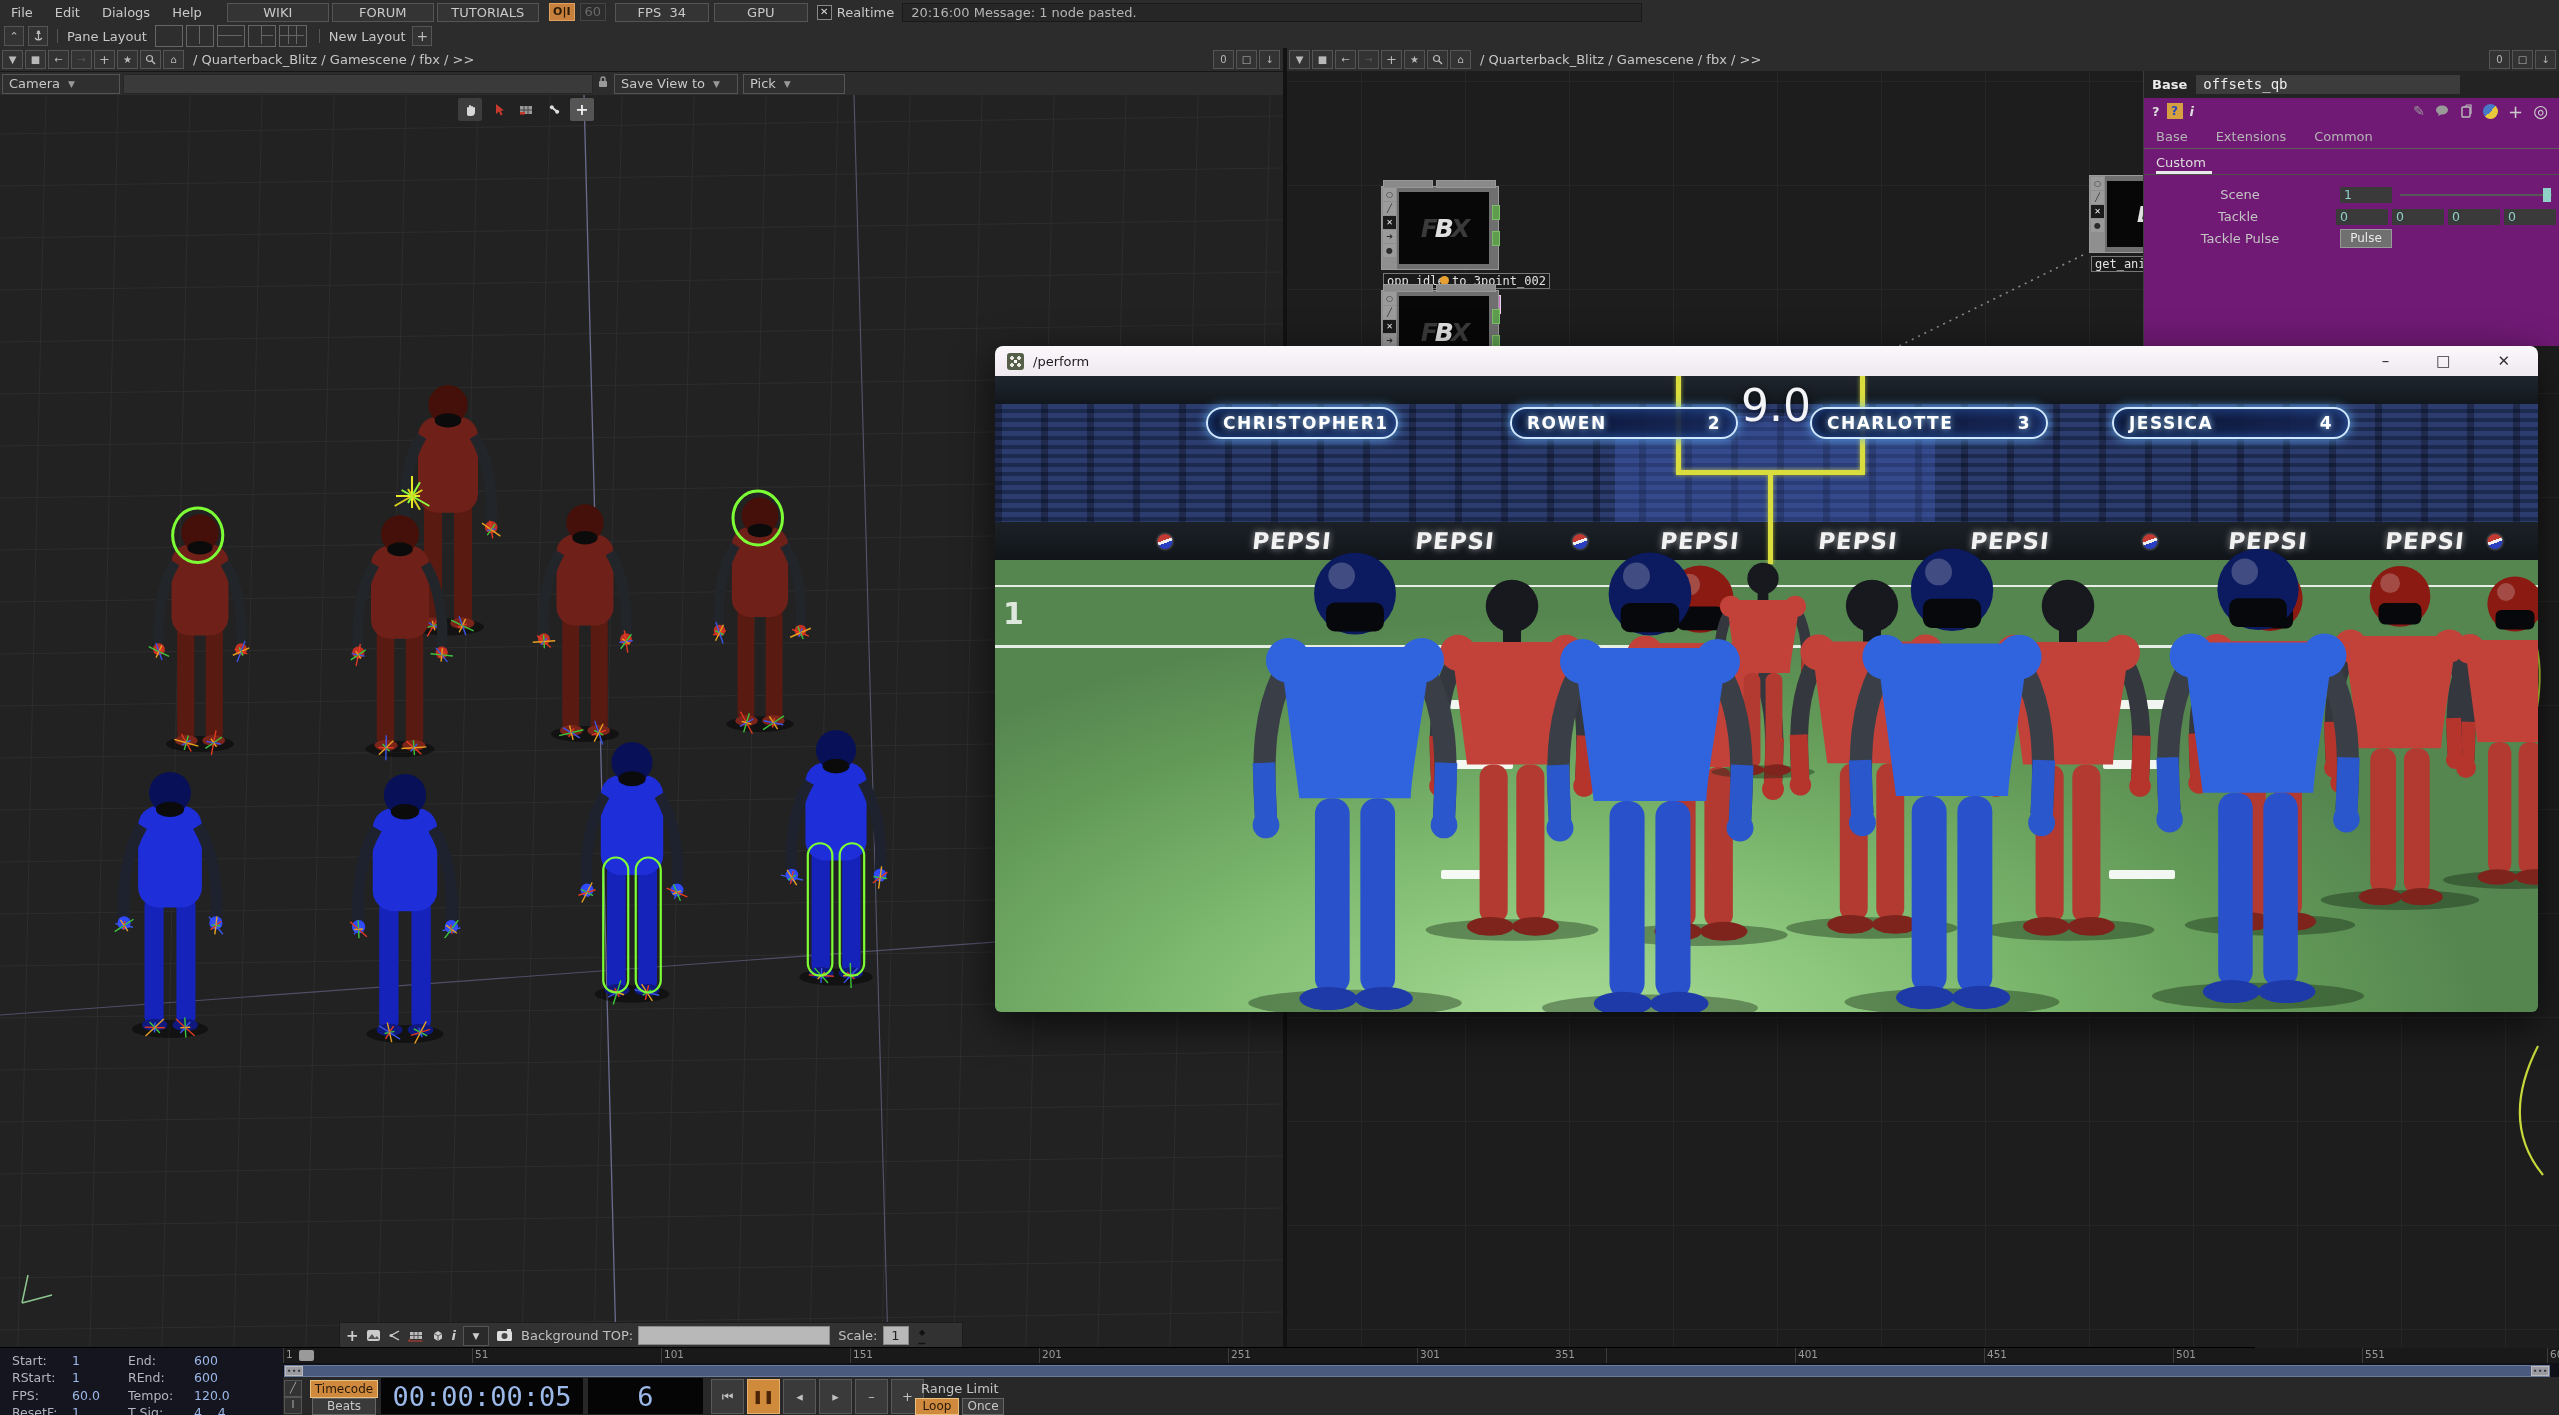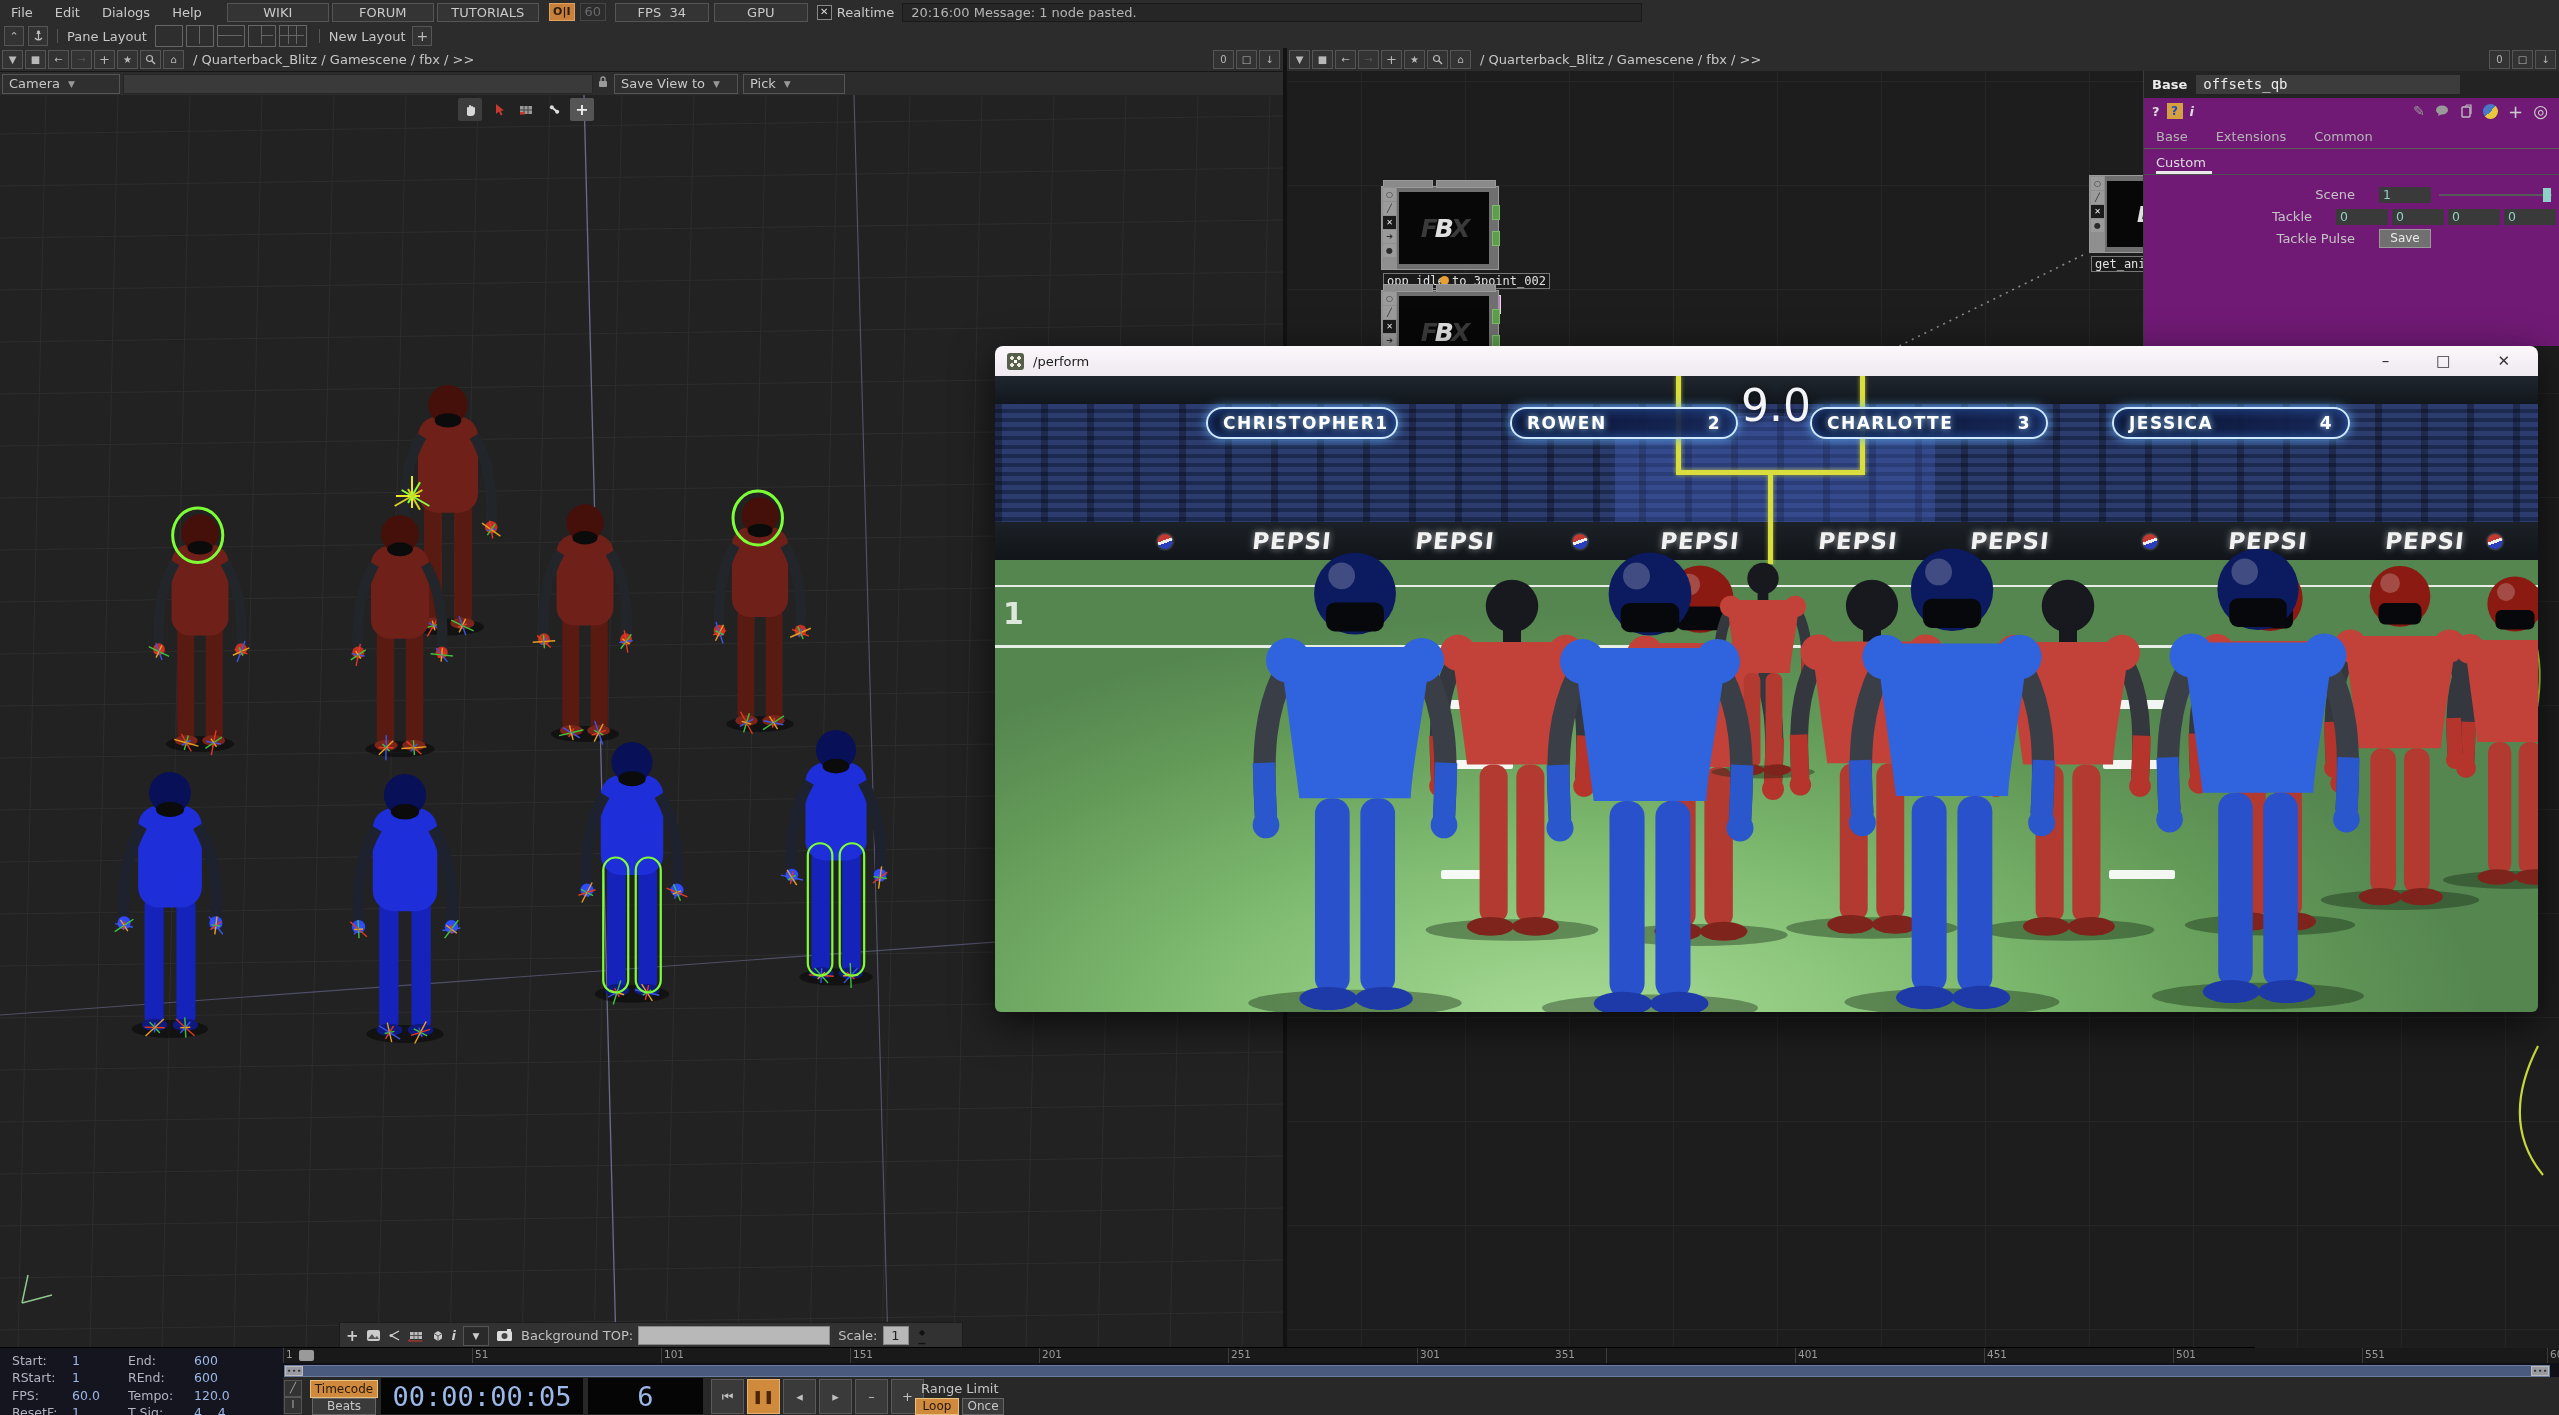--- a/index.html
+++ b/index.html
@@ -77,21 +77,21 @@
          padding:0 7px;width:250px;height:19px;line-height:19px;}
   #p-icons{height:26px;display:flex;align-items:center;padding:0 8px;}
   .pyhelp{width:16px;height:16px;background:#d4a040;color:#2848c0;font-weight:bold;font-size:12px;
           text-align:center;line-height:16px;margin:0 7px;}
   .p-ric{margin-left:10px;color:#9a9a9a;font-size:14px;display:flex;align-items:center;}
   #p-tabs{height:24px;border-bottom:1px solid #5c5c5c;display:flex;gap:28px;padding-left:12px;
           color:#b4b4b4;align-items:center;}
   #p-subtabs{height:25px;border-bottom:1px solid #505050;display:flex;padding-left:12px;align-items:flex-end;}
   #p-custom{color:#dedede;border-bottom:3px solid #eaeaea;padding:2px 4px 1px 0;width:52px;}
   .prow{display:flex;align-items:center;height:21px;margin-top:1px;}
-  .plabel{width:192px;text-align:right;color:#c4c4c4;padding-right:24px;margin-left:19px;}
+  .plabel{width:192px;text-align:center;color:#c4c4c4;padding-right:4px;}
   .pfield{width:44px;height:16px;background:#3a3a3a;color:#8fd0c8;padding:0 4px;margin-right:4px;
           font-size:12.5px;display:flex;align-items:center;}
   .ptrack{flex:1;height:2px;background:#585858;margin:0 8px 0 4px;position:relative;}
   .phandle{position:absolute;right:1px;top:-6px;width:8px;height:14px;background:#8fd0c8;}
   .pbtn{width:50px;height:17px;background:#707070;border:1px solid #9a9a9a;color:#eaeaea;
         text-align:center;line-height:17px;font-size:12px;}
   
   #perform{left:995px;top:346px;width:1543px;height:666px;z-index:10;border-radius:8px 8px 6px 6px;
            box-shadow:0 12px 40px rgba(0,0,0,.65);overflow:hidden;}
   #pf-titlebar{height:30px;background:linear-gradient(#fbf8fb,#efe9f0);display:flex;align-items:center;padding:0 12px;}
@@ -951,21 +951,21 @@
         <span class="plabel">Tackle</span>
         <span id="tackle-cells" style="display:flex;">
             <span class="pfield">0</span>
             <span class="pfield">0</span>
             <span class="pfield">0</span>
             <span class="pfield">0</span>
           </span>
       </div>
       <div class="prow">
         <span class="plabel">Tackle Pulse</span>
-        <span class="pbtn">Save</span>
+        <span class="pbtn">Pulse</span>
       </div>
     </div>
   </div>
 
   <div id="perform" class="abs">
     <div id="pf-titlebar">
       <div class="pf-appicon"></div>
       <span id="pf-title">/perform</span>
       <div id="pf-controls">
         <span>–</span>

